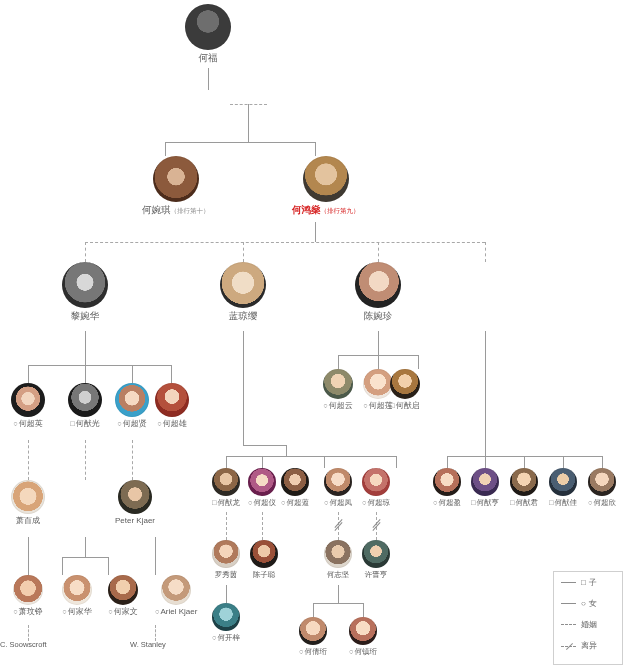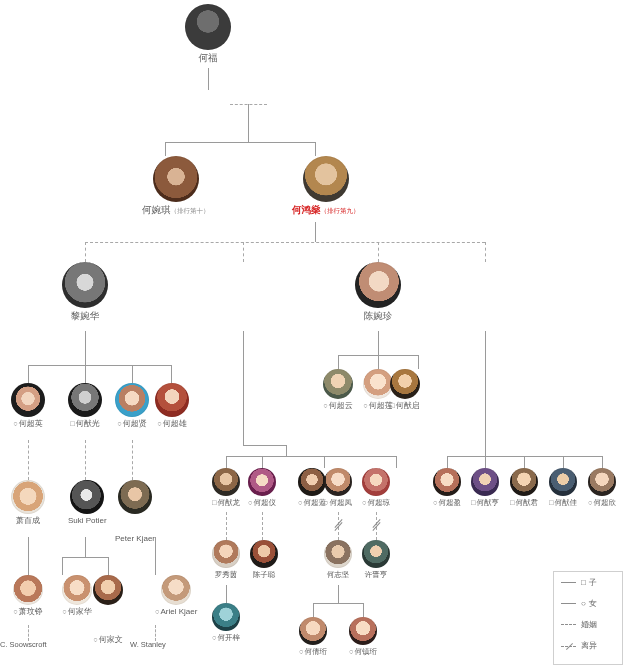--- a/index.html
+++ b/index.html
@@ -105,20 +105,26 @@
   <div class="dash-v" style="left:378px;top:242px;height:20px;"></div>
   <div class="dash-v" style="left:485px;top:242px;height:20px;"></div>
 
   <div class="person s46" style="left:62px;top:262px;">
     <div class="av" style="background:radial-gradient(circle at 50% 44%, #d8d8d8 0 24%, #777 25% 58%, #2e2e2e 59% 100%);"></div>
     <div class="nm">
       <span>黎婉华</span>
     </div>
   </div>
 
+  <div class="person s46" style="left:220px;top:262px;">
+    <div class="av" style="background:radial-gradient(circle at 50% 45%, #f0ddc6 0 32%, #cda97f 33% 62%, #2b2b2b 63% 100%);"></div>
+    <div class="nm">
+      <span>蓝琼缨</span>
+    </div>
+  </div>
 
   <div class="person s46" style="left:355px;top:262px;">
     <div class="av" style="background:radial-gradient(circle at 52% 42%, #f2d9c4 0 28%, #c08d74 29% 55%, #232323 56% 100%);"></div>
     <div class="nm">
       <span>陈婉珍</span>
     </div>
   </div>
 
 
   <div class="ln v" style="left:85px;top:331px;height:34px;"></div>
@@ -156,27 +162,21 @@
   <div class="dash-v" style="left:28px;top:440px;height:40px;"></div>
   <div class="dash-v" style="left:85px;top:440px;height:40px;"></div>
   <div class="dash-v" style="left:132px;top:440px;height:40px;"></div>
 
   <div class="person s34" style="left:11px;top:480px;">
     <div class="av" style="background:radial-gradient(circle at 50% 48%, #f4d8bd 0 34%, #d8a478 35% 60%, #e9e3da 61% 100%);"></div>
     <div class="nm">
       <span>萧百成</span>
     </div>
   </div>
-  <div class="person s34" style="left:68px;top:480px;">
-    <div class="av" style="background:radial-gradient(circle at 48% 44%, #e9e9e9 0 22%, #555 23% 55%, #141414 56% 100%);"></div>
-    <div class="nm">
-      <span>Suki Potier</span>
-    </div>
-  </div>
-  <div class="person s34" style="left:115px;top:480px;gap:18px;">
+  <div class="person s34" style="left:115px;top:480px;">
     <div class="av" style="background:radial-gradient(circle at 50% 42%, #e8c6a6 0 26%, #7d6b52 27% 55%, #2a2a22 56% 100%);"></div>
     <div class="nm">
       <span>Peter Kjaer</span>
     </div>
   </div>
 
   <div class="ln v" style="left:28px;top:537px;height:38px;"></div>
   <div class="ln v" style="left:85px;top:537px;height:20px;"></div>
   <div class="ln h" style="left:62px;top:557px;width:46px;"></div>
   <div class="ln v" style="left:62px;top:557px;height:18px;"></div>
@@ -188,21 +188,21 @@
     <div class="nm">
       <span class="mk">○</span><span>萧玟铮</span>
     </div>
   </div>
   <div class="person s30" style="left:62px;top:575px;font-family:Liberation Mono, monospace;">
     <div class="av" style="background:radial-gradient(circle at 50% 42%, #f7ddc6 0 32%, #c9916f 33% 58%, #efe7dc 59% 100%);"></div>
     <div class="nm">
       <span class="mk">○</span><span>何家华</span>
     </div>
   </div>
-  <div class="person s30" style="left:93px;top:575px;gap:28px;">
+  <div class="person s30" style="left:108px;top:575px;">
     <div class="av" style="background:radial-gradient(circle at 50% 40%, #f1cfae 0 30%, #a86a4b 31% 56%, #2b2018 57% 100%);"></div>
     <div class="nm">
       <span class="mk">○</span><span>何家文</span>
     </div>
   </div>
   <div class="person s30" style="left:155px;top:575px;">
     <div class="av" style="background:radial-gradient(circle at 50% 40%, #f6ddc7 0 32%, #c49a7a 33% 58%, #e7ded2 59% 100%);"></div>
     <div class="nm">
       <span class="mk">○</span><span>Ariel Kjaer</span>
     </div>
@@ -236,21 +236,21 @@
     <div class="nm">
       <span class="mk">□</span><span>何猷龙</span>
     </div>
   </div>
   <div class="person s28" style="left:248px;top:468px;">
     <div class="av" style="background:radial-gradient(circle at 50% 44%, #f6dcc6 0 28%, #b05a86 29% 55%, #6b1f4e 56% 100%);"></div>
     <div class="nm">
       <span class="mk">○</span><span>何超仪</span>
     </div>
   </div>
-  <div class="person s28" style="left:298px;top:468px;justify-content:flex-end;">
+  <div class="person s28" style="left:281px;top:468px;justify-content:flex-end;">
     <div class="av" style="background:radial-gradient(circle at 50% 42%, #f0cdb0 0 26%, #8d5f44 27% 52%, #1e1a16 53% 100%);"></div>
     <div class="nm">
       <span class="mk">○</span><span>何超蕸</span>
     </div>
   </div>
   <div class="person s28" style="left:324px;top:468px;">
     <div class="av" style="background:radial-gradient(circle at 50% 40%, #f7dcc7 0 30%, #c08a6a 31% 56%, #2a2320 57% 100%);"></div>
     <div class="nm">
       <span class="mk">○</span><span>何超凤</span>
     </div>

